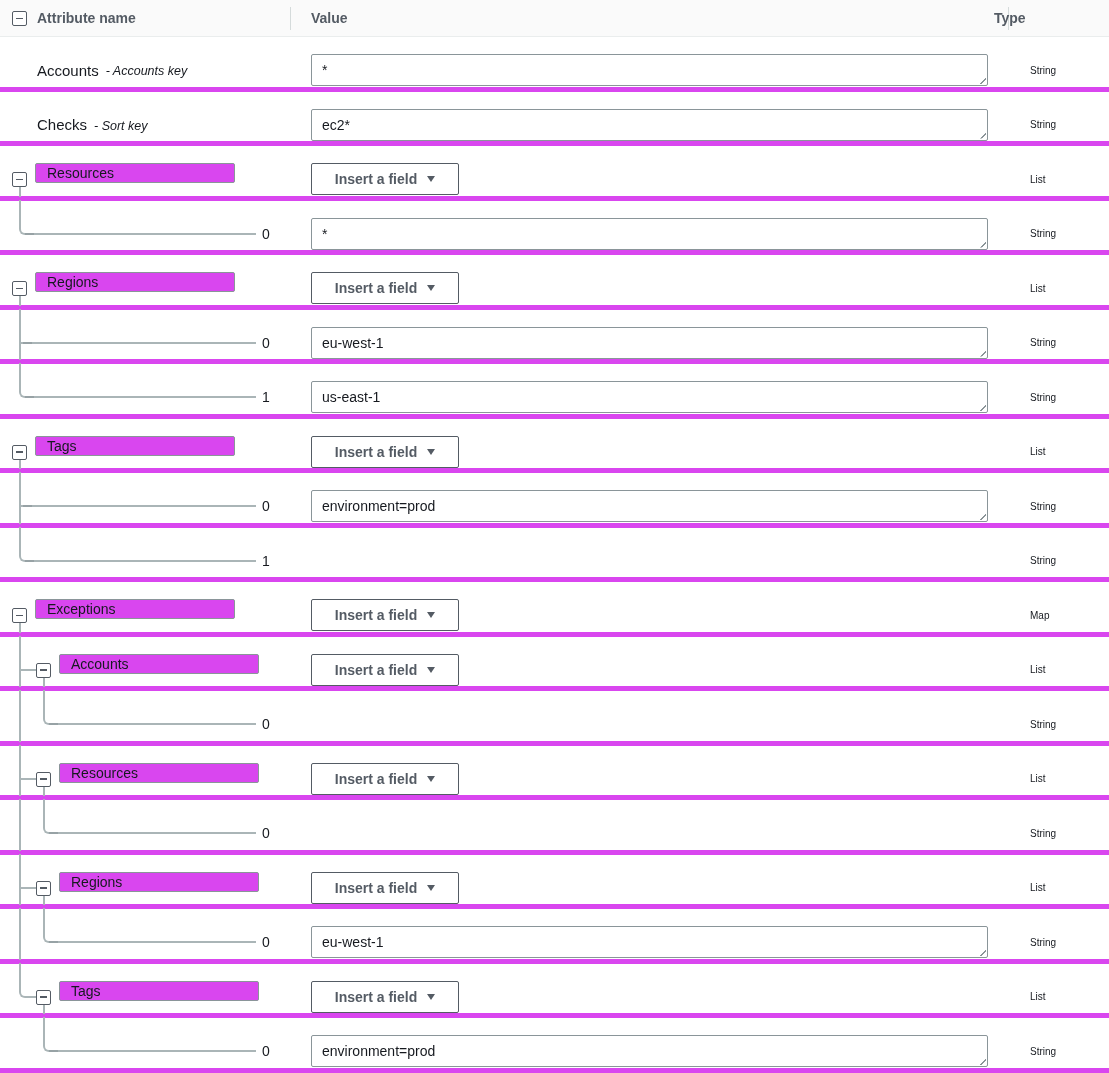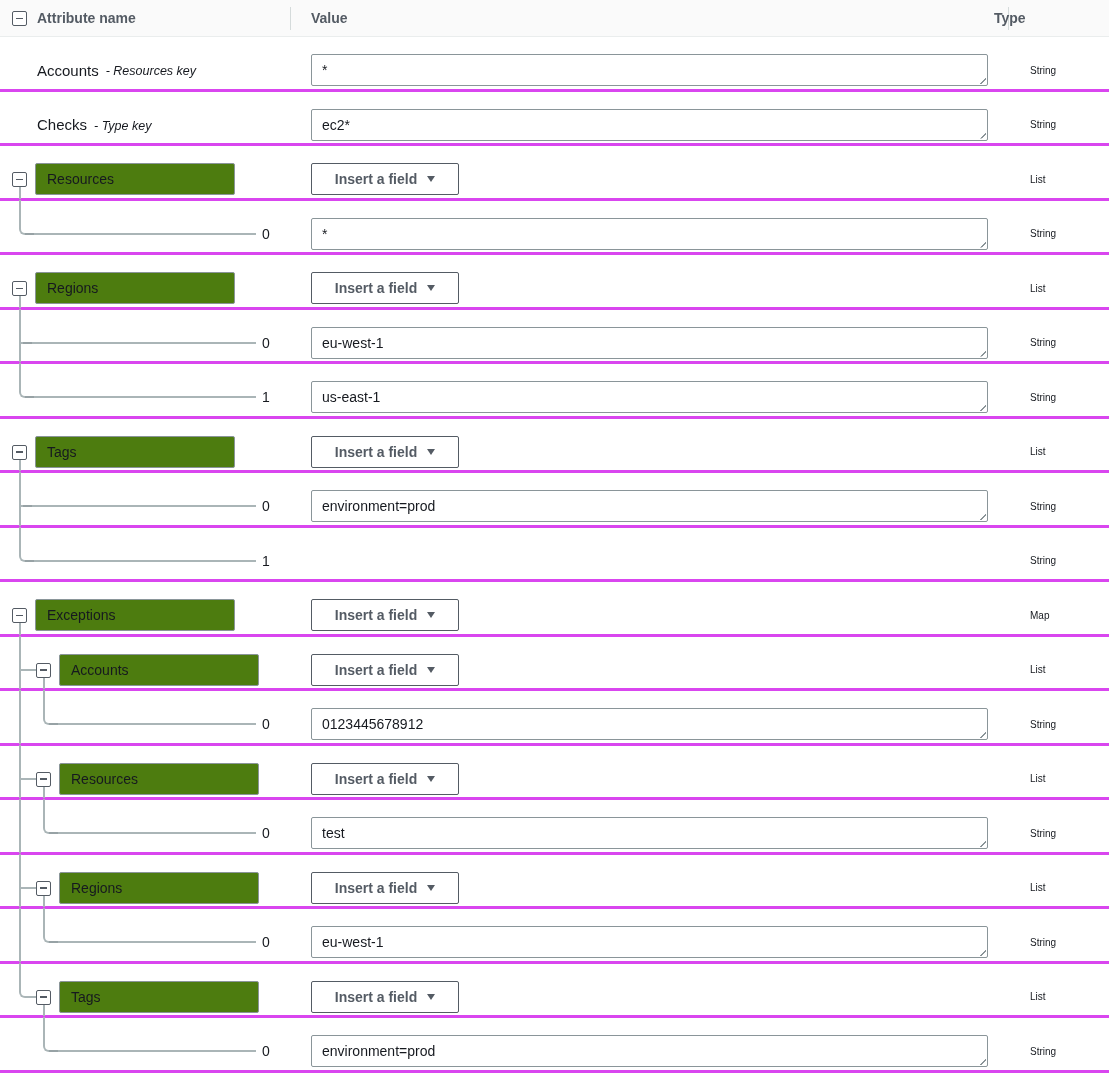--- a/index.html
+++ b/index.html
@@ -20,21 +20,21 @@
   .hdr-label {
     position: absolute; top: 0; height: 100%;
     display: flex; align-items: center;
     font-size: 14px; font-weight: 700; color: #545b64;
   }
   .hdr-div { position: absolute; top: 7px; height: 23px; width: 1px; background: #d5dbdb; }
 
   
   .row {
     position: relative; height: 54.5px;
-    border-bottom: 3px solid #d946ef;
+    border-bottom: 5px solid #d946ef;
     background: #fff;
   }
 
   
   .cl { position: absolute; top: 17px; height: 32px; display: flex; align-items: center; }
 
   .key-label { left: 37px; }
   .key-name { font-size: 15px; color: #16191f; }
   .key-suffix { font-size: 12.5px; font-style: italic; color: #16191f; margin-left: 7px; padding-top: 2px; }
 
@@ -45,24 +45,24 @@
     display: flex; align-items: center; justify-content: center;
     cursor: pointer; z-index: 2;
   }
   .cbox .minus { width: 7px; height: 1.5px; background: #545b64; }
   .row .cbox { left: 12px; top: 26px; }
   .row .cbox.d1 { left: 36px; }
   .hdr .cbox { left: 12px; top: 11px; }
 
   .name-input {
     position: absolute; left: 35px; top: 17px;
-    width: 200px; height: 32px;
+    width: 200px; height: 20px;
     border: 1px solid #8a9599; border-radius: 2px;
     padding: 0 11px; font-family: inherit; font-size: 14px; color: #16191f;
-    background: #4d7c0f; z-index: 2;
+    background: #d946ef; z-index: 2;
   }
   .name-input.d1 { left: 59px; }
 
   .idx { left: 262px; font-size: 14px; color: #16191f; }
 
   .valwrap { position: absolute; left: 311px; top: 17px; width: 677px; height: 32px; }
   .val {
     width: 100%; height: 100%;
     border: 1px solid #8a9599; border-radius: 2px;
     padding: 5px 10px; font-family: inherit; font-size: 14px; line-height: 20px;
@@ -132,32 +132,32 @@
     <span class="hdr-label" style="left:37px">Attribute name</span>
     <span class="hdr-div" style="left:290px"></span>
     <span class="hdr-label" style="left:311px">Value</span>
     <span class="hdr-div" style="left:1008px"></span>
     <span class="hdr-label" style="left:994px">Type</span>
   </div>
   <div id="rows">
       <div class="row">
     <div class="cl key-label">
       <span class="key-name">Accounts</span>
-      <span class="key-suffix">- Resources key</span>
+      <span class="key-suffix">- Accounts key</span>
     </div>
     <div class="valwrap">
       <textarea class="val" spellcheck="false" style="">*</textarea>
       <span class="grip"></span>
     </div>
     <span class="cl type">String</span>
   </div>
       <div class="row">
     <div class="cl key-label">
       <span class="key-name">Checks</span>
-      <span class="key-suffix">- Type key</span>
+      <span class="key-suffix">- Sort key</span>
     </div>
     <div class="valwrap">
       <textarea class="val" spellcheck="false" style="">ec2*</textarea>
       <span class="grip"></span>
     </div>
     <span class="cl type">String</span>
   </div>
       <div class="row">
     <div class="tree">
           <div class="t-start1"></div>
@@ -282,24 +282,20 @@
       <span class="caret"></span>
     </button>
     <span class="cl type">List</span>
   </div>
       <div class="row">
     <div class="tree">
           <div class="t-pass1"></div>
           <div class="t-corner2"></div>
         </div>
     <span class="cl idx">0</span>
-    <div class="valwrap">
-      <textarea class="val" spellcheck="false" style="">0123445678912</textarea>
-      <span class="grip"></span>
-    </div>
     <span class="cl type">String</span>
   </div>
       <div class="row">
     <div class="tree">
           <div class="t-pass1"></div>
           <div class="t-branchicon"></div>
           <div class="t-start2"></div>
         </div>
     <span class="cbox d1">
           <span class="minus"></span>
@@ -310,24 +306,20 @@
       <span class="caret"></span>
     </button>
     <span class="cl type">List</span>
   </div>
       <div class="row">
     <div class="tree">
           <div class="t-pass1"></div>
           <div class="t-corner2"></div>
         </div>
     <span class="cl idx">0</span>
-    <div class="valwrap">
-      <textarea class="val" spellcheck="false" style="">test</textarea>
-      <span class="grip"></span>
-    </div>
     <span class="cl type">String</span>
   </div>
       <div class="row">
     <div class="tree">
           <div class="t-pass1"></div>
           <div class="t-branchicon"></div>
           <div class="t-start2"></div>
         </div>
     <span class="cbox d1">
           <span class="minus"></span>

